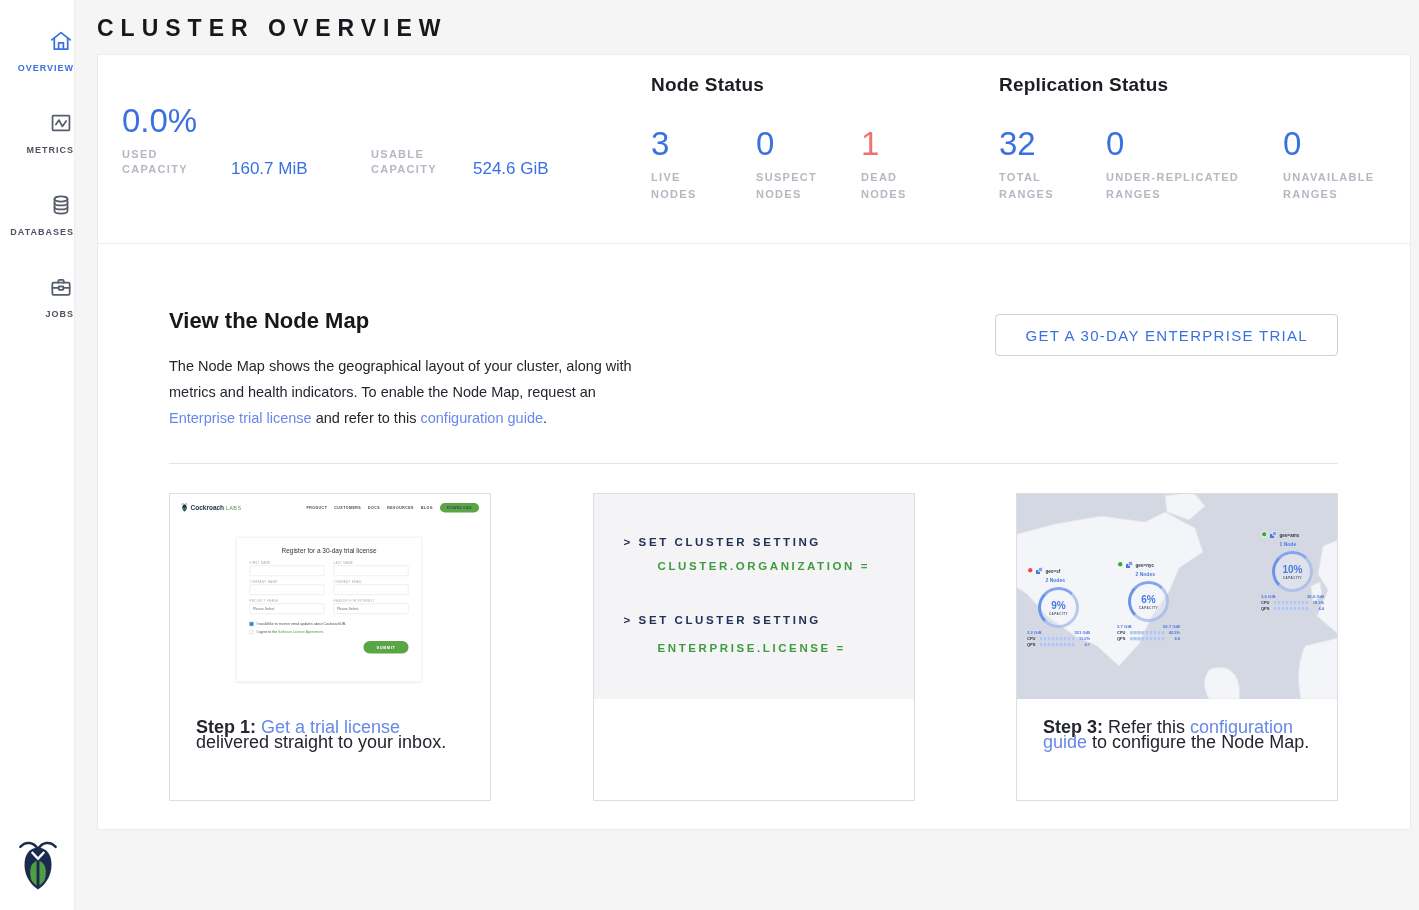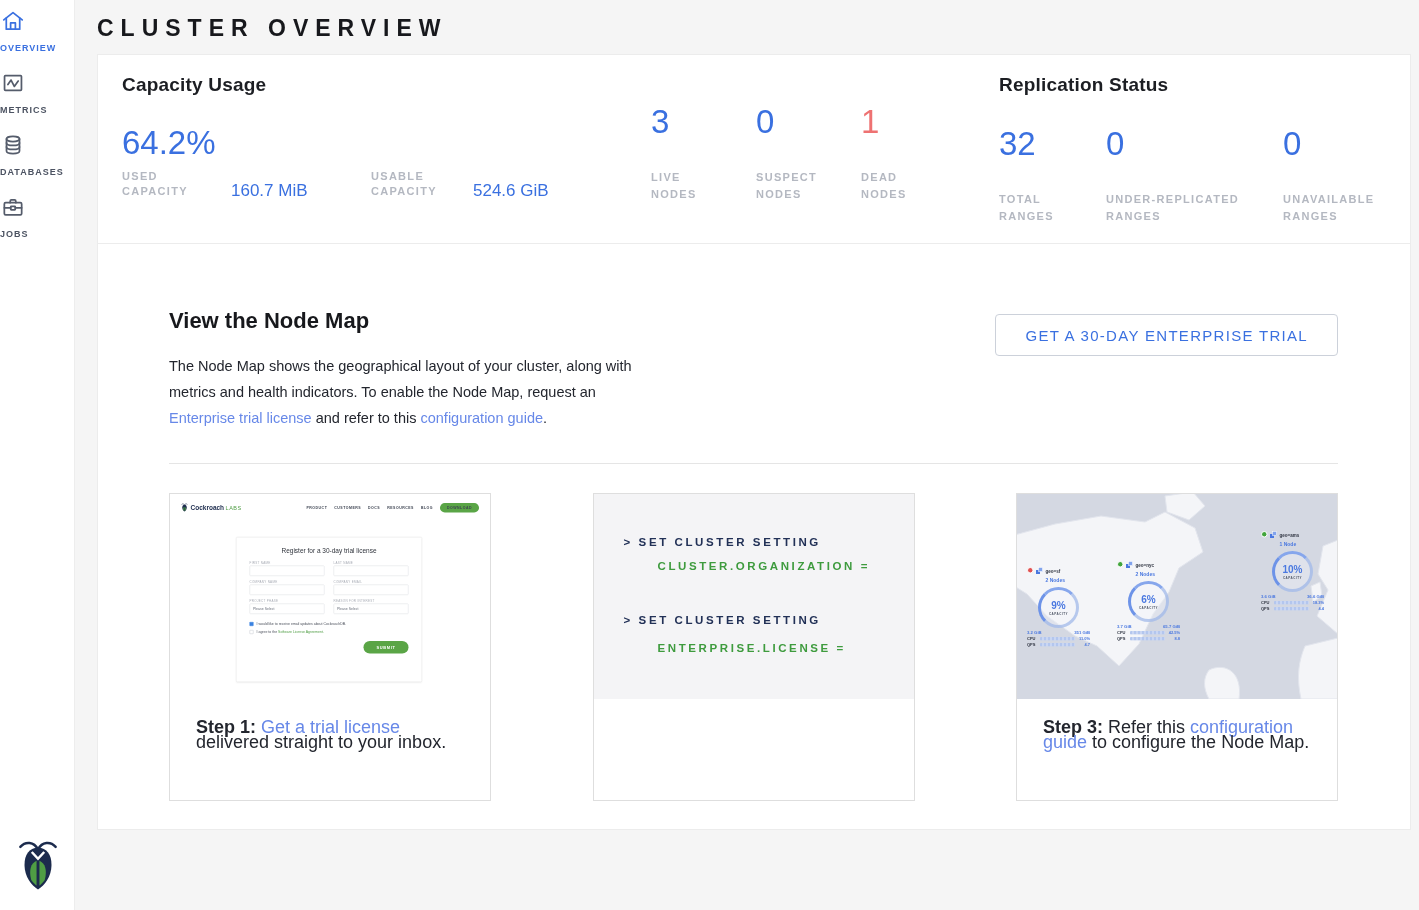--- a/index.html
+++ b/index.html
@@ -9,21 +9,21 @@
     background:#f5f5f5;
     font-family:"Liberation Sans", sans-serif;
     color:#22252c;
     position:relative;
   }
   
   .sidebar {
     position:absolute; left:0; top:0; width:75px; height:910px;
     background:#ffffff; border-right:1px solid #ededed; z-index:5;
   }
-  .nav-item { width:100%; text-align:left; padding:0 0 9px; cursor:pointer;margin-top:8px; }
+  .nav-item { width:100%; text-align:right; padding:28px 0 9px; cursor:pointer; }
   .nav-item .nav-icon { color:#555c6b; display:inline-block; }
   .nav-item .nav-label {
     display:block; margin-top:5px; font-size:9px; font-weight:bold;
     letter-spacing:1px; color:#4c5362;
   }
   .nav-item.active .nav-icon { color:#3a70e0; }
   .nav-item.active .nav-label { color:#3a70e0; }
   .sidebar-logo { position:absolute; bottom:14px; left:0; width:75px; text-align:center; }
 
   
@@ -57,21 +57,21 @@
     font-size:11px; color:#b4b8c1; letter-spacing:1.3px; line-height:15px;
     white-space:pre-line; font-weight:bold;
   }
   .cap-value { font-size:17px; color:#3a70e0; line-height:17px; margin-bottom:0; }
   .w-used-label { width:109px; } .w-used-value { width:140px; } .w-usable-label { width:102px; }
 
   .stat-row { display:flex; margin-top:31px; }
   .stat-col .stat-value { font-size:33px; line-height:34px; color:#3a70e0; }
   .stat-col .stat-value.red { color:#ee7272; }
   .stat-col .stat-label {
-    margin-top:30px; font-size:11px; color:#b4b8c1; letter-spacing:1.3px;
+    margin-top:8px; font-size:11px; color:#b4b8c1; letter-spacing:1.3px;
     line-height:17px; white-space:pre-line; font-weight:bold;
   }
   .sec-nodes .stat-col { width:105px; }
   .sec-replication .stat-col:nth-child(1) { width:107px; }
   .sec-replication .stat-col:nth-child(2) { width:177px; }
 
   
   .view-bar {
     position:relative; margin-top:31px; height:35px; background:#fff;
     border:1px solid #ececec; border-bottom:1px solid #e6e6e6;
@@ -227,35 +227,35 @@
   </div>
 </div>
 
 <div class="main">
 
   <h1 class="page-title">CLUSTER OVERVIEW</h1>
 
   <div class="summary-card">
 
     <div class="summary-section sec-capacity">
-      <div class="section-title">Capacity Usage</div>
       <div class="cap-row">
-        <div class="cap-pct">64.2%</div>
+        <div class="cap-pct">0.0%</div>
       </div>
       <div class="cap-details">
         <div class="cap-label w-used-label">USED
 CAPACITY</div>
         <div class="cap-value w-used-value">160.7 MiB</div>
         <div class="cap-label w-usable-label">USABLE
 CAPACITY</div>
         <div class="cap-value">524.6 GiB</div>
       </div>
     </div>
 
     <div class="summary-section sec-nodes">
+      <div class="section-title">Node Status</div>
       <div class="stat-row">
         <div class="stat-col">
           <div class="stat-value">3</div>
           <div class="stat-label">LIVE
 NODES</div>
         </div>
         <div class="stat-col">
           <div class="stat-value">0</div>
           <div class="stat-label">SUSPECT
 NODES</div>

